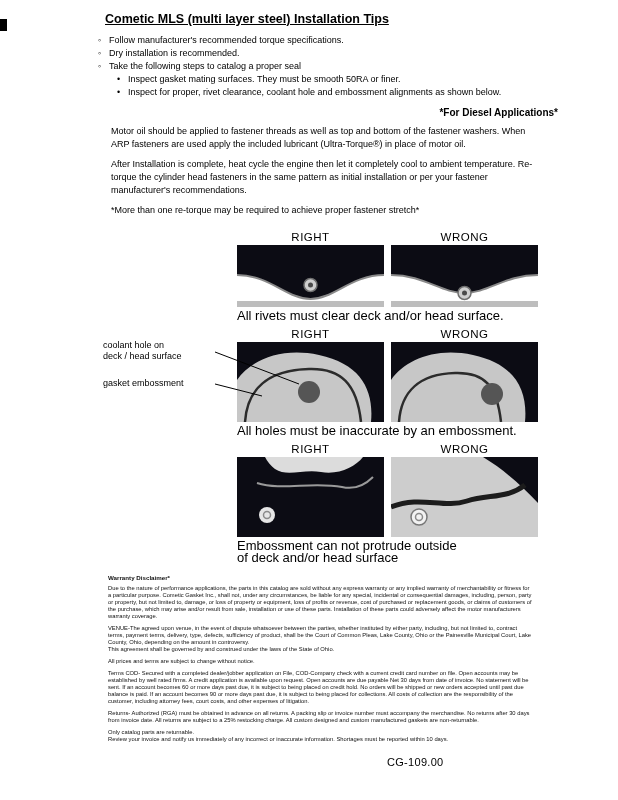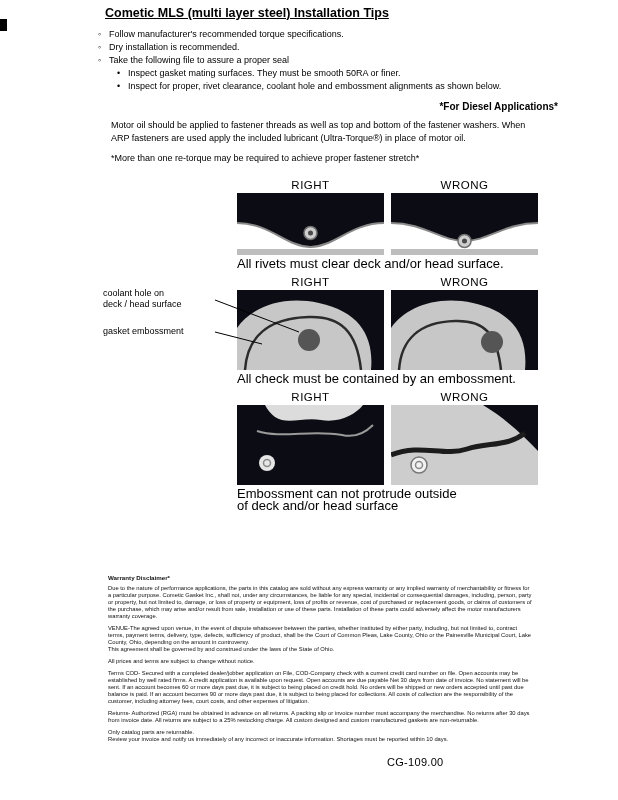--- a/index.html
+++ b/index.html
@@ -1,18 +1,18 @@
 <!DOCTYPE html>
 <html><head>
 <meta charset="utf-8">
 <style>
   html,body{margin:0;padding:0;background:#fff;}
   .page{position:relative;width:618px;height:800px;background:#ffffff;font-family:"Liberation Sans",sans-serif;color:#000;overflow:hidden;}
   .reg-mark{position:absolute;left:0;top:19px;width:7px;height:12px;background:#000;}
-  .content{position:absolute;left:98px;top:6px;width:460px;}
+  .content{position:absolute;left:98px;top:12px;width:460px;}
   .title{font-size:12.5px;font-weight:bold;text-decoration:underline;margin:0 0 8px 7px;line-height:14px;}
   .bullets{font-size:9px;line-height:13px;}
   .bullet{position:relative;padding-left:11px;}
   .bullet .mk{position:absolute;left:0;top:0;font-size:9px;}
   .bullet.sub{margin-left:19px;}
   .diesel-heading{font-size:10px;font-weight:bold;margin:8px 0 6px 13px;line-height:12px;text-align:right;}
   .body-para{font-size:9px;line-height:13px;margin:0 0 7px 13px;width:434px;}
   .note{margin-bottom:14px;}
   .diagrams{margin-top:4px;}
   .diag-row{position:relative;margin-left:139px;width:301px;margin-bottom:6px;}
@@ -37,27 +37,28 @@
 
 <div class="page">
   <div class="reg-mark"></div>
 
   <div class="content">
     <h1 class="title">Cometic MLS (multi layer steel) Installation Tips</h1>
 
     <div class="bullets">
       <div class="bullet"><span class="mk">◦</span><span>Follow manufacturer's recommended torque specifications.</span></div>
       <div class="bullet"><span class="mk">◦</span><span>Dry installation is recommended.</span></div>
-      <div class="bullet"><span class="mk">◦</span><span>Take the following file to assure a proper seal</span></div>
+      <div class="bullet"><span class="mk">◦</span><span>Take the following steps to catalog a proper seal</span></div>
       <div class="bullet sub"><span class="mk">•</span><span>Inspect gasket mating surfaces.  They must be smooth 50RA or finer.</span></div>
       <div class="bullet sub"><span class="mk">•</span><span>Inspect for proper, rivet clearance, coolant hole and embossment alignments as shown below.</span></div>
     </div>
 
     <h2 class="diesel-heading">*For Diesel Applications*</h2>
     <p class="body-para">Motor oil should be applied to fastener threads as well as top and bottom of the fastener washers. When ARP fasteners are used apply the included lubricant (Ultra-Torque®) in place of motor oil.</p>
+    <p class="body-para">After Installation is complete, heat cycle the engine then let it completely cool to ambient temperature. Re-torque the cylinder head fasteners in the same pattern as initial installation or per your fastener manufacturer's recommendations.</p>
     <p class="body-para note">*More than one re-torque may be required to achieve proper fastener stretch*</p>
 
     <div class="diagrams">
 
       <div class="diag-row">
         <div class="diag-headers">
           <div class="diag-header">RIGHT</div>
           <div class="diag-header">WRONG</div>
         </div>
         <div class="diag-panels">
@@ -93,21 +94,21 @@
             <path d="M8,80 C10,48 30,28 72,27 C104,26 120,42 124,80" fill="none" stroke="#2b2b2b" stroke-width="2.5"></path>
             <circle cx="72" cy="50" r="11" fill="#555555"></circle>
           </svg>
           <svg class="panel" width="147" height="80" viewBox="0 0 147 80">
             <rect width="147" height="80" fill="#c7c7c7"></rect>
             <path d="M0,0 H147 V80 H134 C137,48 124,22 82,13 C44,5 14,18 0,38 Z" fill="#0c0c14"></path>
             <path d="M8,80 C10,50 28,32 64,31 C94,30 106,44 110,80" fill="none" stroke="#2b2b2b" stroke-width="2.5"></path>
             <circle cx="101" cy="52" r="11" fill="#555555"></circle>
           </svg>
         </div>
-        <div class="diag-caption">All check must be contained by an embossment.</div>
+        <div class="diag-caption">All holes must be inaccurate by an embossment.</div>
 
         <div class="callout callout-hole">
           <div>coolant hole on</div>
           <div>deck / head surface</div>
         </div>
         <div class="callout callout-emboss">gasket embossment</div>
         <svg class="pointer-lines" viewBox="0 0 112 70">
           <line x1="4" y1="14" x2="88" y2="46" stroke="#000" stroke-width="1"></line>
           <line x1="4" y1="46" x2="51" y2="58" stroke="#000" stroke-width="1"></line>
         </svg>

